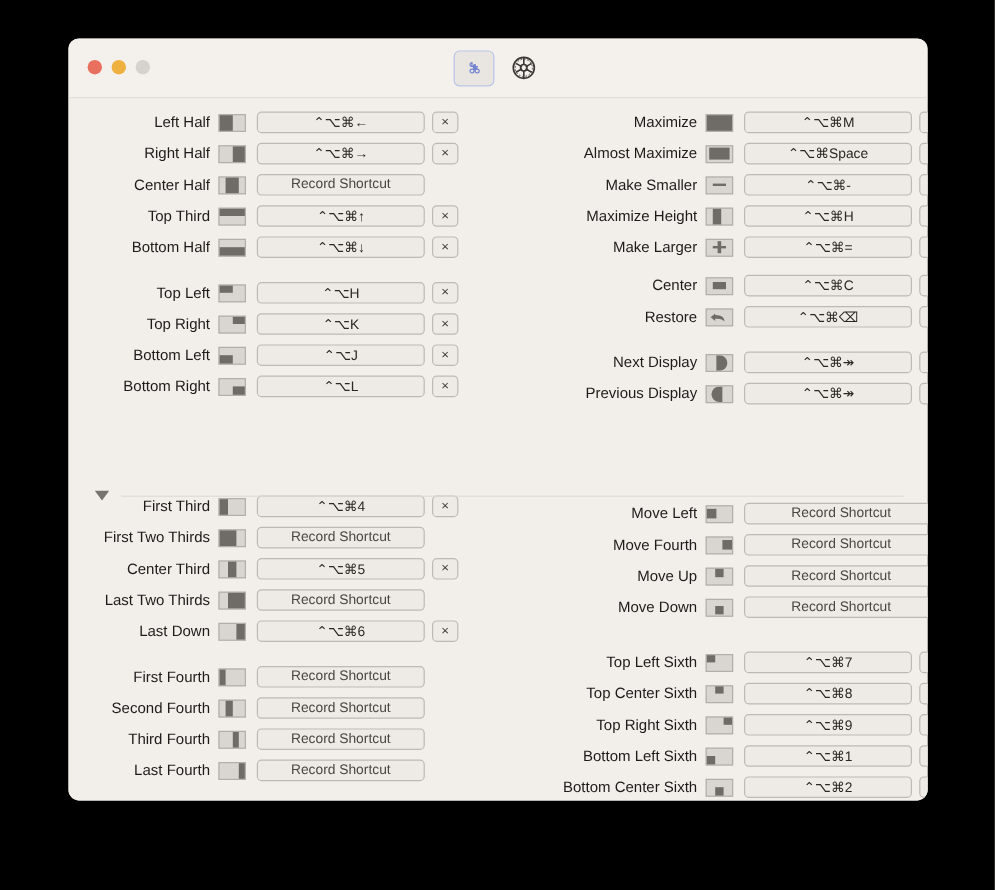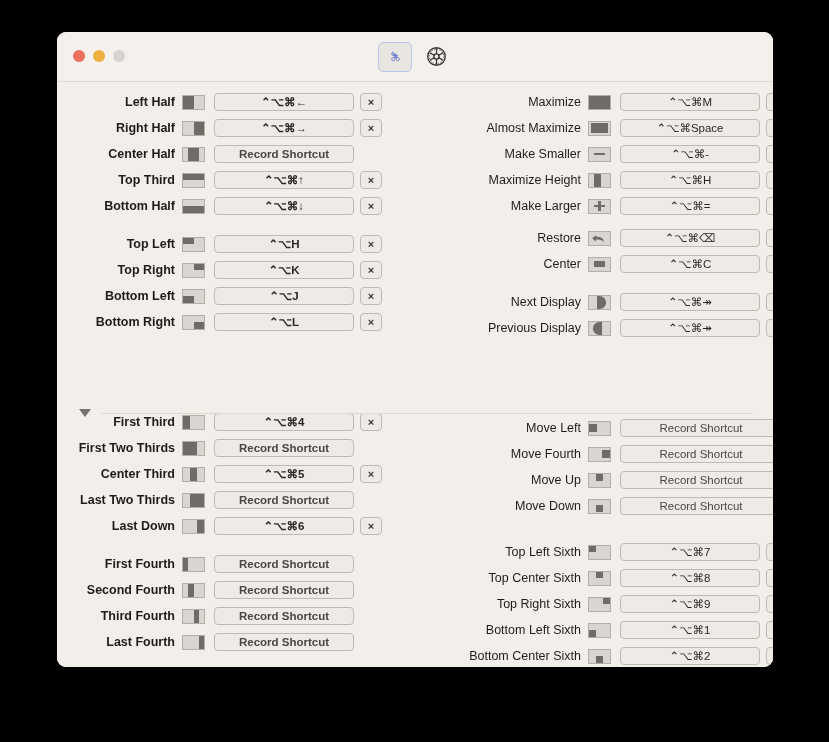--- a/index.html
+++ b/index.html
@@ -153,21 +153,21 @@
           <circle cx="12" cy="12" r="10" fill="none" stroke="#3a3734" stroke-width="1.6"></circle>
           <circle cx="12" cy="12" r="8.2" fill="none" stroke="#3a3734" stroke-width="0.9" stroke-dasharray="1.6 1.6"></circle>
           <circle cx="12" cy="12" r="3.1" fill="none" stroke="#3a3734" stroke-width="1.5"></circle>
           <path d="M12 2.2V8.9M12 15.1v6.7M4.6 7.8l5.7 3.3M13.7 12.9l5.7 3.3M19.4 7.8l-5.7 3.3M10.3 12.9L4.6 16.2" stroke="#3a3734" stroke-width="1.5" fill="none"></path>
         </svg>
       </div>
     </div>
   </div>
 
   <div id="content">
-    <div class="col col-left" id="colLeft" style="padding-top: 10px; font-weight: bold;">
+    <div class="col col-left" id="colLeft" style="padding-top: 10px;">
         <div class="row">
           <span class="label">Left Half</span>
           <span class="prev">
             <i style="left: 0%; top: 0%; width: 50%; height: 100%;"></i>
           </span>
           <div class="sfield narrow">⌃⌥⌘←</div>
           <div class="xbtn">×</div>
         </div>
         <div class="row">
           <span class="label">Right Half</span>
@@ -338,36 +338,36 @@
         <div class="row">
           <span class="label">Make Larger</span>
           <span class="prev">
             <i style="left: 22%; top: 42%; width: 56%; height: 16%;"></i>
             <i style="left: 41%; top: 12%; width: 18%; height: 76%;"></i>
           </span>
           <div class="sfield narrow">⌃⌥⌘=</div>
           <div class="xbtn">×</div>
         </div>
         <div style="height: 6px;"></div>
+        <div class="row">
+          <span class="label">Center</span>
+          <span class="prev">
+            <i style="left: 22%; top: 28%; width: 56%; height: 44%;"></i>
+          </span>
+          <div class="sfield narrow">⌃⌥⌘C</div>
+          <div class="xbtn">×</div>
+        </div>
         <div class="row">
           <span class="label">Restore</span>
           <span class="prev">
             <svg width="21" height="13" viewBox="0 0 21 13" style="position:absolute;left:0;top:0">
               <path d="M7 3.2 3.2 6.4 7 9.6V7.6c4.2-.3 6.4 .6 7.6 2.4 .2-3.4-2.2-5.2-7.6-5.4z" fill="#6f6c68"></path>
             </svg>
           </span>
           <div class="sfield narrow">⌃⌥⌘⌫</div>
-          <div class="xbtn">×</div>
-        </div>
-        <div class="row">
-          <span class="label">Center</span>
-          <span class="prev">
-            <i style="left: 22%; top: 28%; width: 56%; height: 44%;"></i>
-          </span>
-          <div class="sfield narrow">⌃⌥⌘C</div>
           <div class="xbtn">×</div>
         </div>
         <div style="height: 12px;"></div>
         <div class="row">
           <span class="label">Next Display</span>
           <span class="prev">
             <svg width="21" height="13" viewBox="0 0 21 13" style="position:absolute;left:0;top:0">
               <path d="M8 0h2.6a6.5 6.5 0 0 1 0 13H8z" fill="#6f6c68"></path>
             </svg>
           </span>

